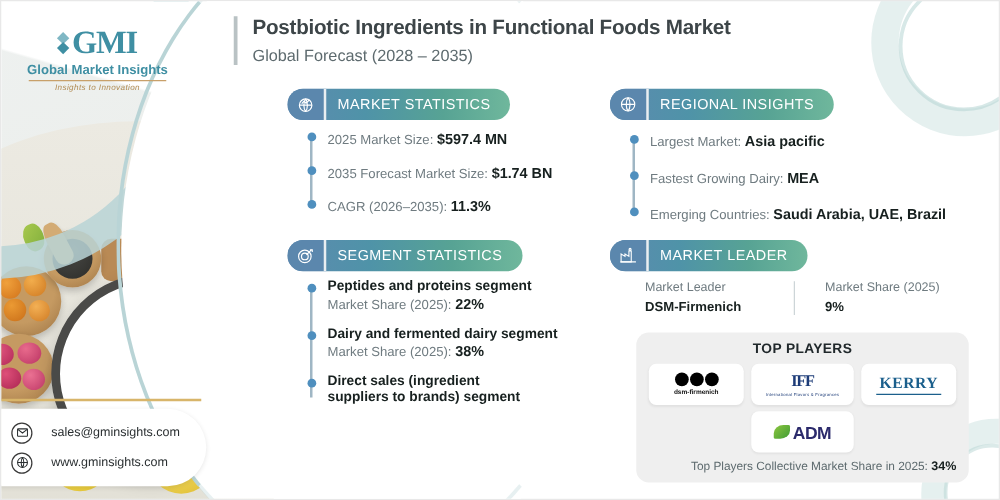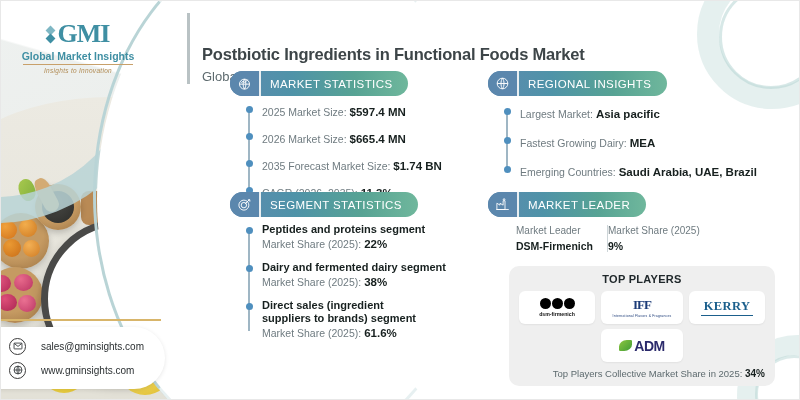--- a/index.html
+++ b/index.html
@@ -119,21 +119,21 @@
   .dia.light{ background:#7fb7c4; }
   .logo-gmi{ font-size:26px; font-weight:700; color:#3f8fa3; letter-spacing:-1px;
              font-family:"Liberation Serif", serif; }
   .logo-name{ font-size:10.5px; font-weight:700; color:#3f8fa3; margin-top:1px; }
   .logo-rule{ height:1px; background:#c8a06a; margin:2px 10px 2px; }
   .logo-tag{ font-size:6.5px; color:#b08a52; font-style:italic; letter-spacing:.3px; }
 
   
   .title-wrap{ position:absolute; left:186px; top:12px; z-index:6; padding-left:12px;
                border-left:3px solid #b9c2c4; }
-  .title{ font-size:16.5px; font-weight:700; color:#3d4548; letter-spacing:-.2px;margin-top:32px; }
+  .title{ font-size:16.5px; font-weight:700; color:#3d4548; letter-spacing:-.2px; }
   .subtitle{ font-size:13px; color:#5d6a6e; margin-top:5px; }
 
   
   .pill{
     position:absolute; height:25px; display:flex; align-items:center; z-index:6;
     border-radius:13px; overflow:hidden;
     background:linear-gradient(90deg,#5d8ab0 0%,#4f93a8 35%,#57a394 70%,#6fb79c 100%);
   }
   .pill-ico{
     width:31px; height:25px; flex:0 0 31px;
@@ -154,21 +154,21 @@
     width:7px; height:7px; border-radius:50%; background:#4f8fbe; }
   .bl-label{ font-size:10.5px; color:#6f7b80; }
   .bl-val{ font-size:11.5px; color:#17201f; font-weight:700; }
   .seg-title{ font-size:11px; color:#17201f; font-weight:700; line-height:1.25; }
   .seg-sub{ font-size:10.5px; color:#6f7b80; margin-top:1px; }
 
   
   .ml-block{ position:absolute; z-index:6; display:flex; }
   .ml-col{ padding:0 14px; }
   .ml-col.first{ padding-left:28px; }
-  .ml-col.second{ border-left:1.5px solid #cdd5d8; padding-left:0; }
+  .ml-col.second{ border-left:1.5px solid #cdd5d8; padding-left:24px;margin-left:28px; }
   .ml-k{ font-size:10px; color:#6f7b80; }
   .ml-v{ font-size:10.5px; color:#17201f; font-weight:700; margin-top:4px; }
 
   
   .tp-card{
     position:absolute; left:508px; top:265px; width:266px; height:120px;
     background:#efefef; border-radius:10px; z-index:6; padding:7px 10px 6px;
   }
   .tp-title{ text-align:center; font-size:11px; font-weight:700; color:#20282b;
              letter-spacing:.3px; }
@@ -308,23 +308,20 @@
       </svg>
     </span>
     <span class="pill-txt">MARKET STATISTICS</span>
   </div>
   <div class="blist" style="left:243px; top:101px; width:230px;">
     <div class="spine"></div>
     <div class="brow">
       <span class="bl-label">2025 Market Size: </span><span class="bl-val">$597.4 MN</span>
     </div>
     <div class="brow">
-      <span class="bl-label">2026 Market Size: </span><span class="bl-val">$665.4 MN</span>
-    </div>
-    <div class="brow">
       <span class="bl-label">2035 Forecast Market Size: </span><span class="bl-val">$1.74 BN</span>
     </div>
     <div class="brow">
       <span class="bl-label">CAGR (2026–2035): </span><span class="bl-val">11.3%</span>
     </div>
   </div>
 
   <div class="pill" style="left:487px; top:70px;">
     <span class="pill-ico">
       <svg viewBox="0 0 24 24" fill="none" stroke="#fff" stroke-width="1.5">
@@ -362,21 +359,20 @@
     <div class="brow" style="margin-bottom:11px">
       <div class="seg-title">Peptides and proteins segment</div>
       <div class="seg-sub"><span>Market Share (2025): </span><span class="bl-val">22%</span></div>
     </div>
     <div class="brow" style="margin-bottom:11px">
       <div class="seg-title">Dairy and fermented dairy segment</div>
       <div class="seg-sub"><span>Market Share (2025): </span><span class="bl-val">38%</span></div>
     </div>
     <div class="brow">
       <div class="seg-title" style="max-width:168px">Direct sales (ingredient suppliers to brands) segment</div>
-      <div class="seg-sub"><span>Market Share (2025): </span><span class="bl-val">61.6%</span></div>
     </div>
   </div>
 
   <div class="pill" style="left:487px; top:191px;">
     <span class="pill-ico">
       <svg viewBox="0 0 24 24" fill="none" stroke="#fff" stroke-width="1.4">
         <path d="M3 20V10l5 3V10l5 3V6h3v14z"></path>
           <path d="M2 20h20"></path>
         <circle cx="14.5" cy="4" r="1.3"></circle>
       </svg>

